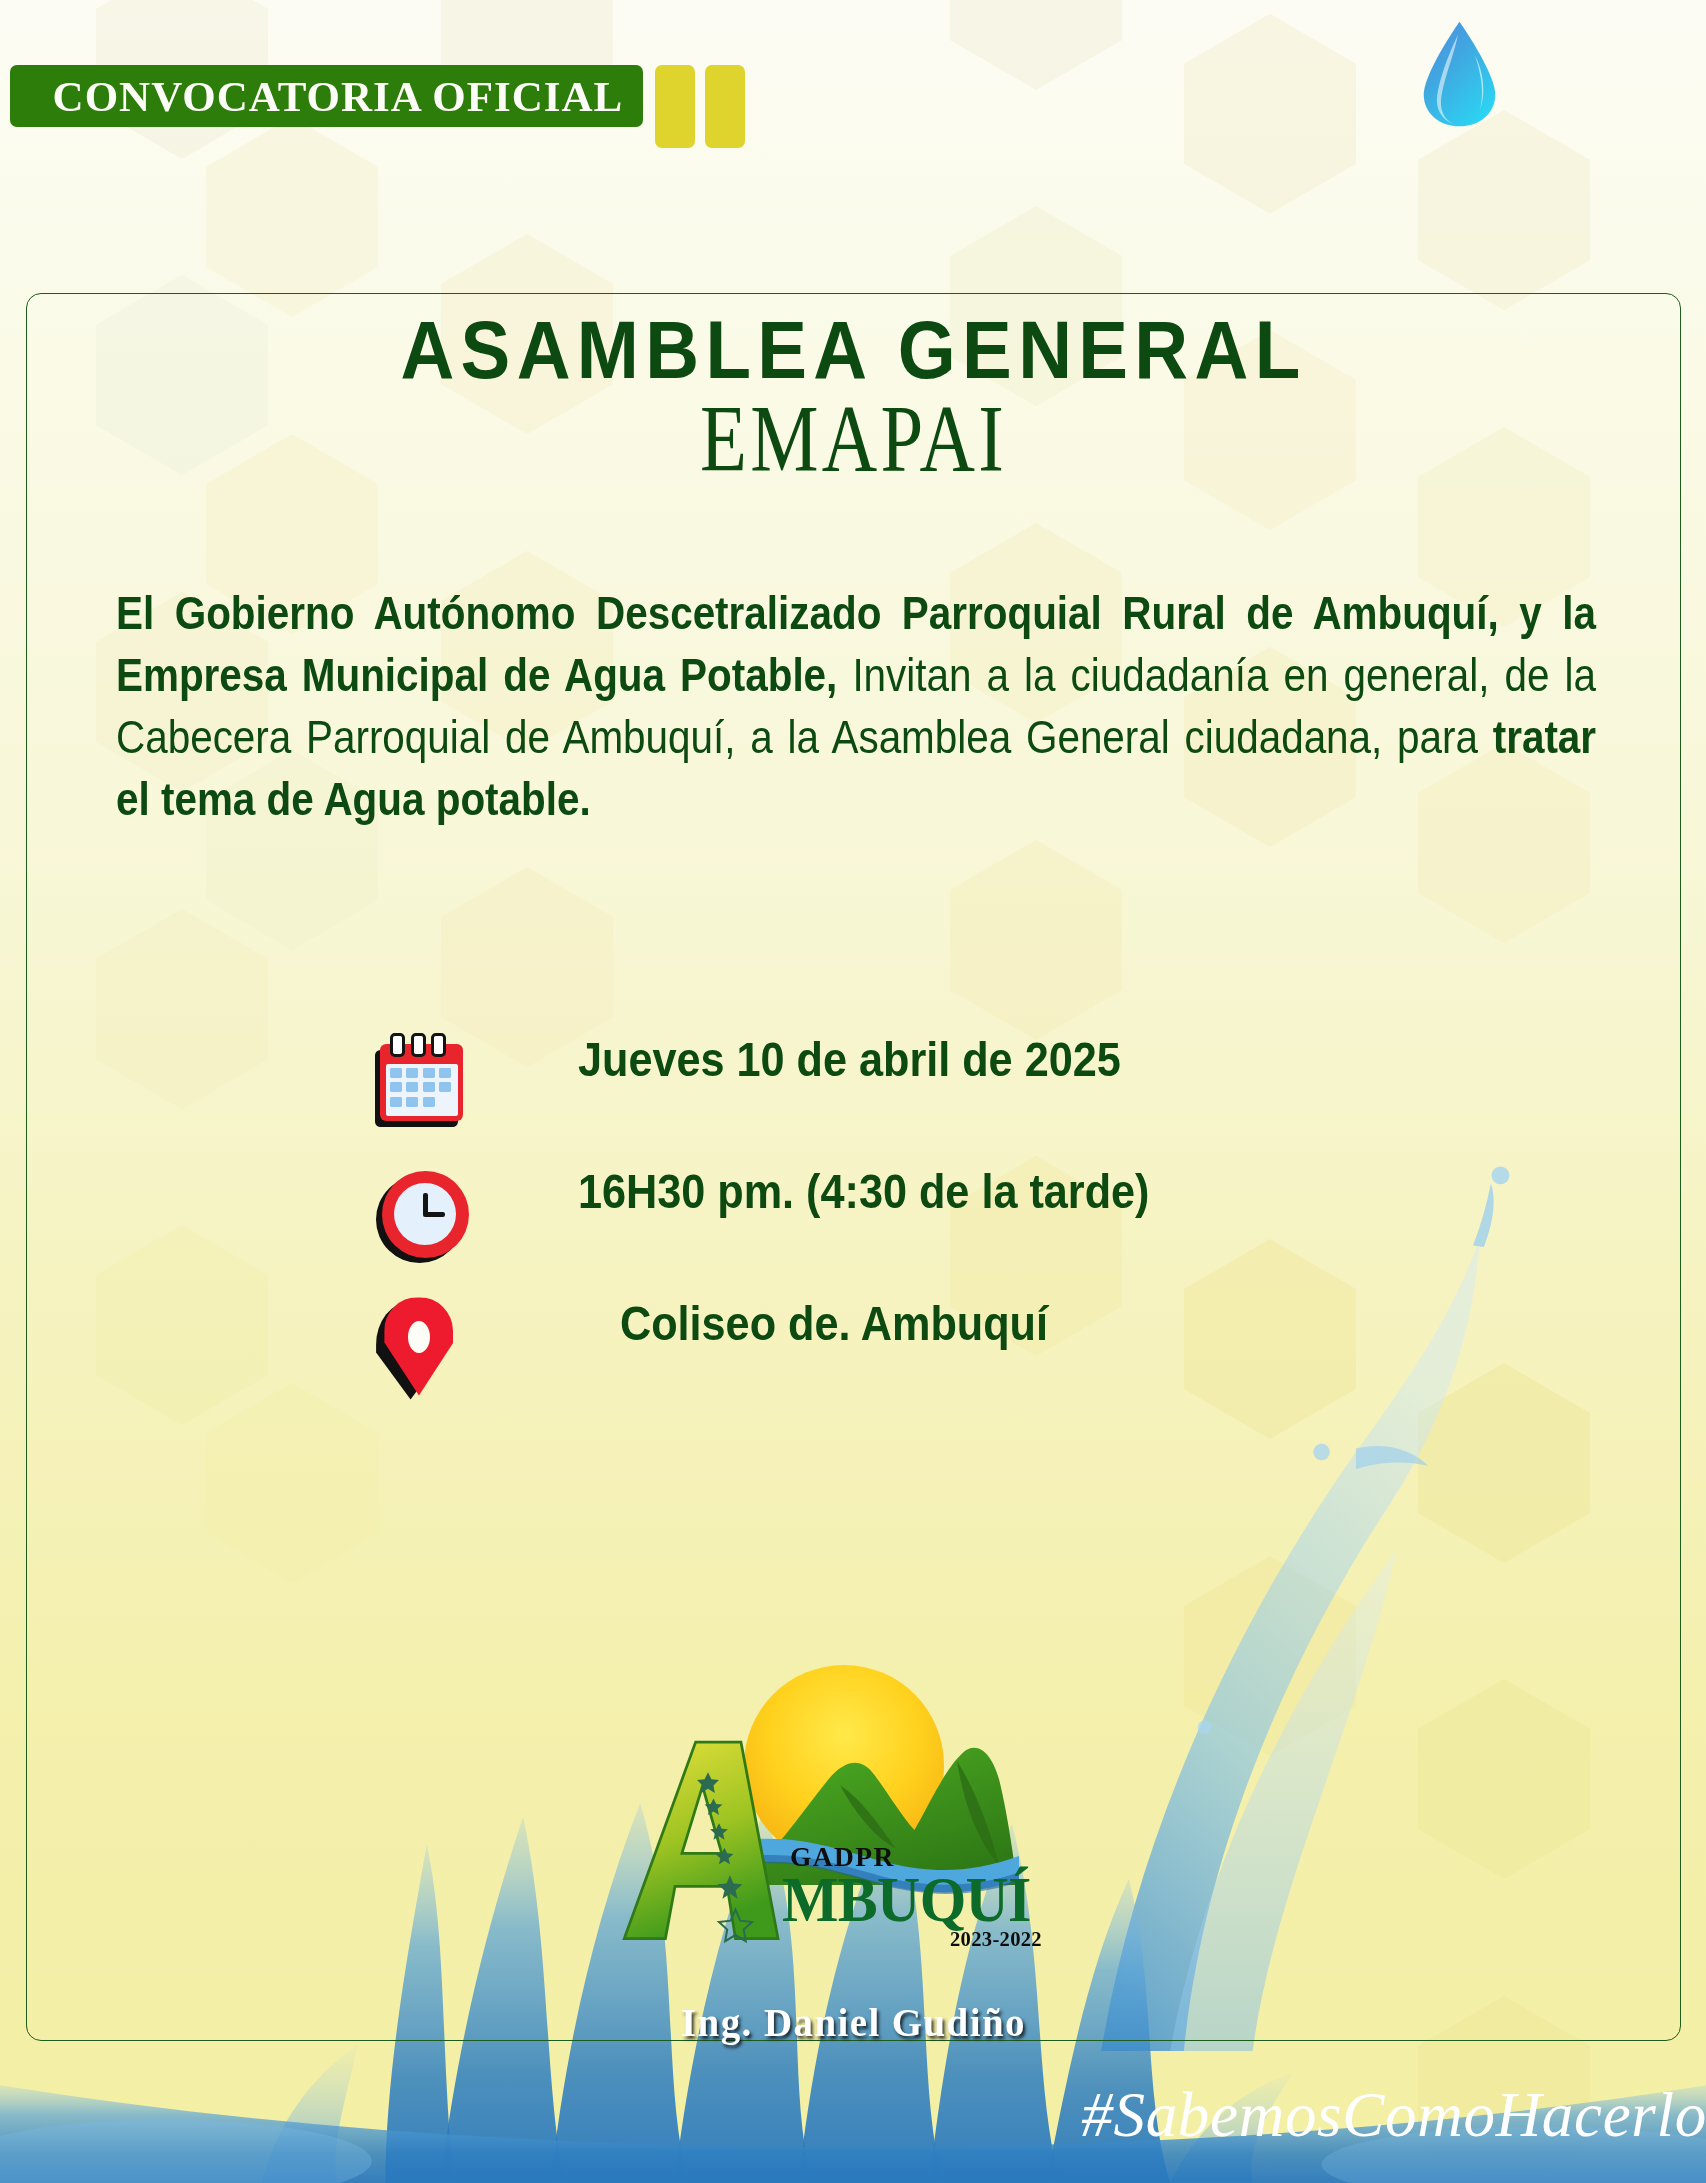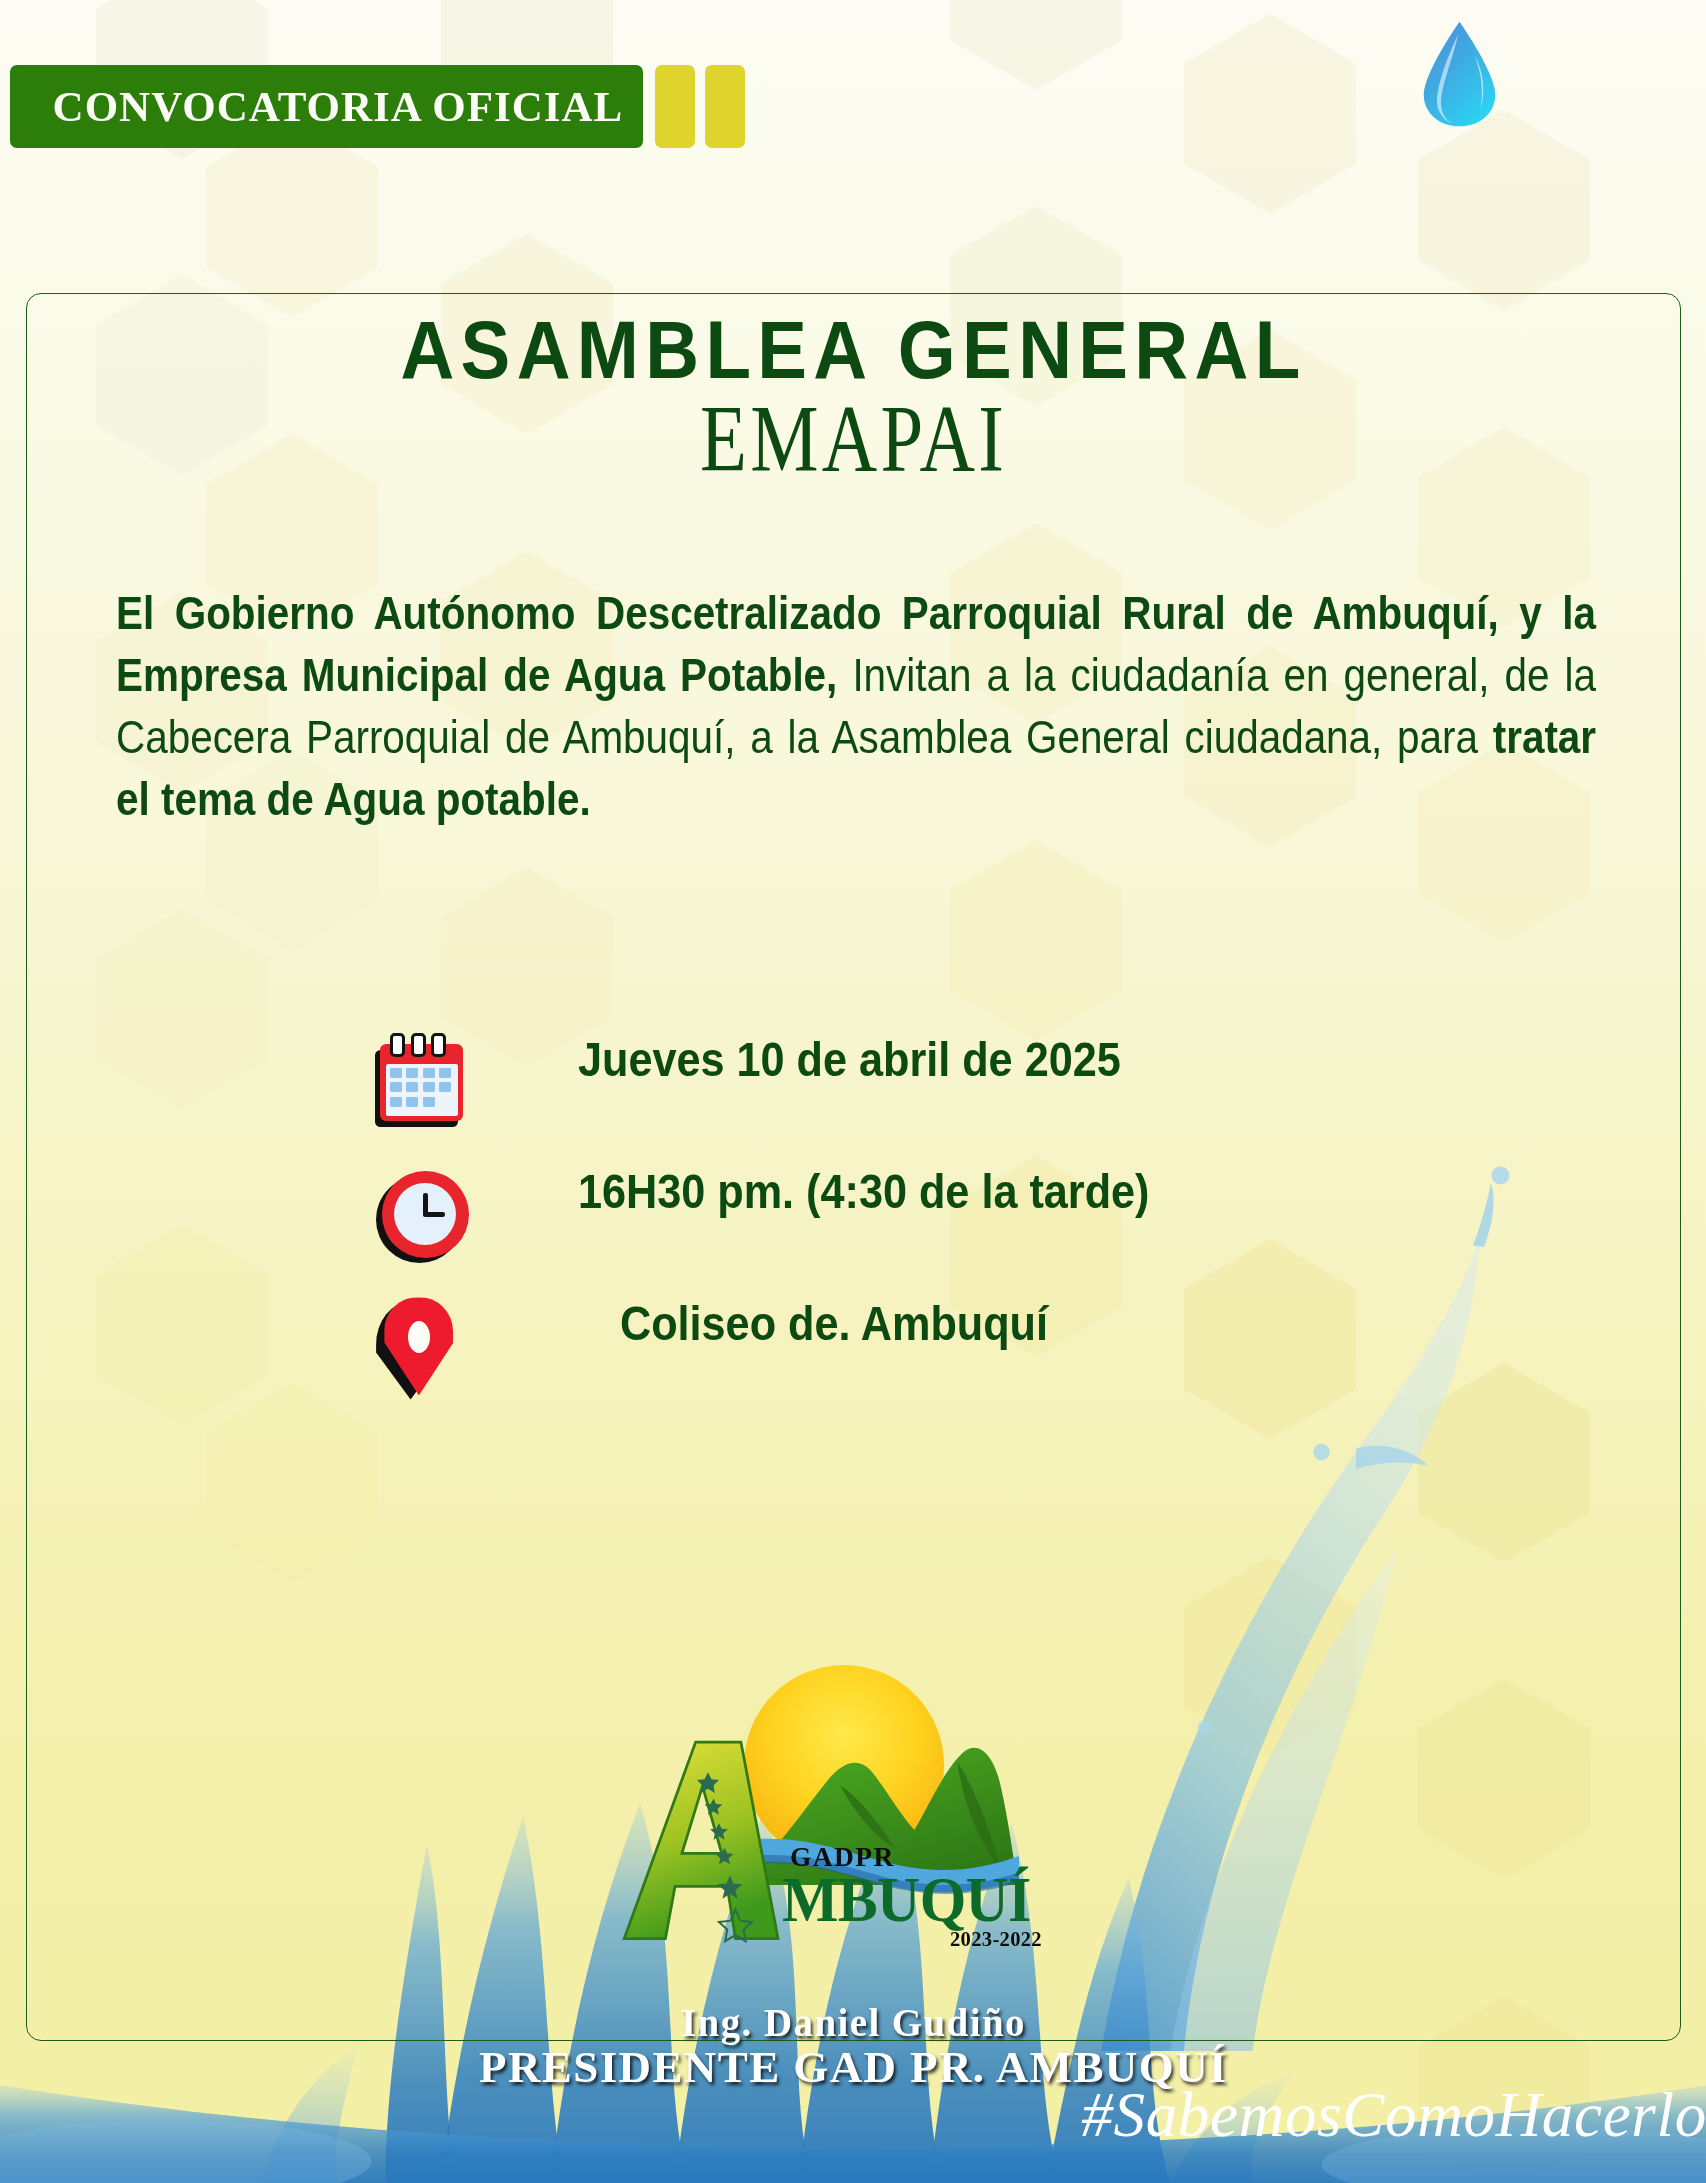--- a/index.html
+++ b/index.html
@@ -16,21 +16,21 @@
 
   
   .hexlayer{position:absolute;inset:0;pointer-events:none;}
   .hex{position:absolute;clip-path:polygon(50% 0%,100% 25%,100% 75%,50% 100%,0% 75%,0% 25%);}
 
   
   .splash{position:absolute;pointer-events:none;}
 
   
   #header-banner{
-    position:absolute;left:9.6px;top:65px;width:633px;height:83px;
+    position:absolute;left:9.6px;top:65px;width:633px;height:62px;
     background:#2d7d0b;border-radius:6.9px;
     display:flex;align-items:center;
   }
   #header-banner-label{
     color:#fdfdf7;font-family:"Liberation Serif", serif;font-weight:bold;
     font-size:43px;letter-spacing:1px;padding-left:43px;white-space:nowrap;
   }
   .ybar{position:absolute;top:65px;width:40px;height:83px;background:#dfd32d;border-radius:6.9px;}
   #ybar-1{left:655px;}
   #ybar-2{left:705px;}
@@ -333,19 +333,18 @@
       </g>
     </svg>
 
     <div id="logo-gadpr">GADPR</div>
     <div id="logo-ambuqui">MBUQUÍ</div>
     <div id="logo-years">2023-2022</div>
   </div>
 
   <div id="signature">
     <div id="sign-name">Ing.  Daniel Gudiño</div>
-    <div id="sign-role">PRESIDENTE GAD PR. AMBUQUÍ</div>
   </div>
 
   <div id="hashtag">#SabemosComoHacerlo</div>
 
 </div>
 
 
 </body></html>

